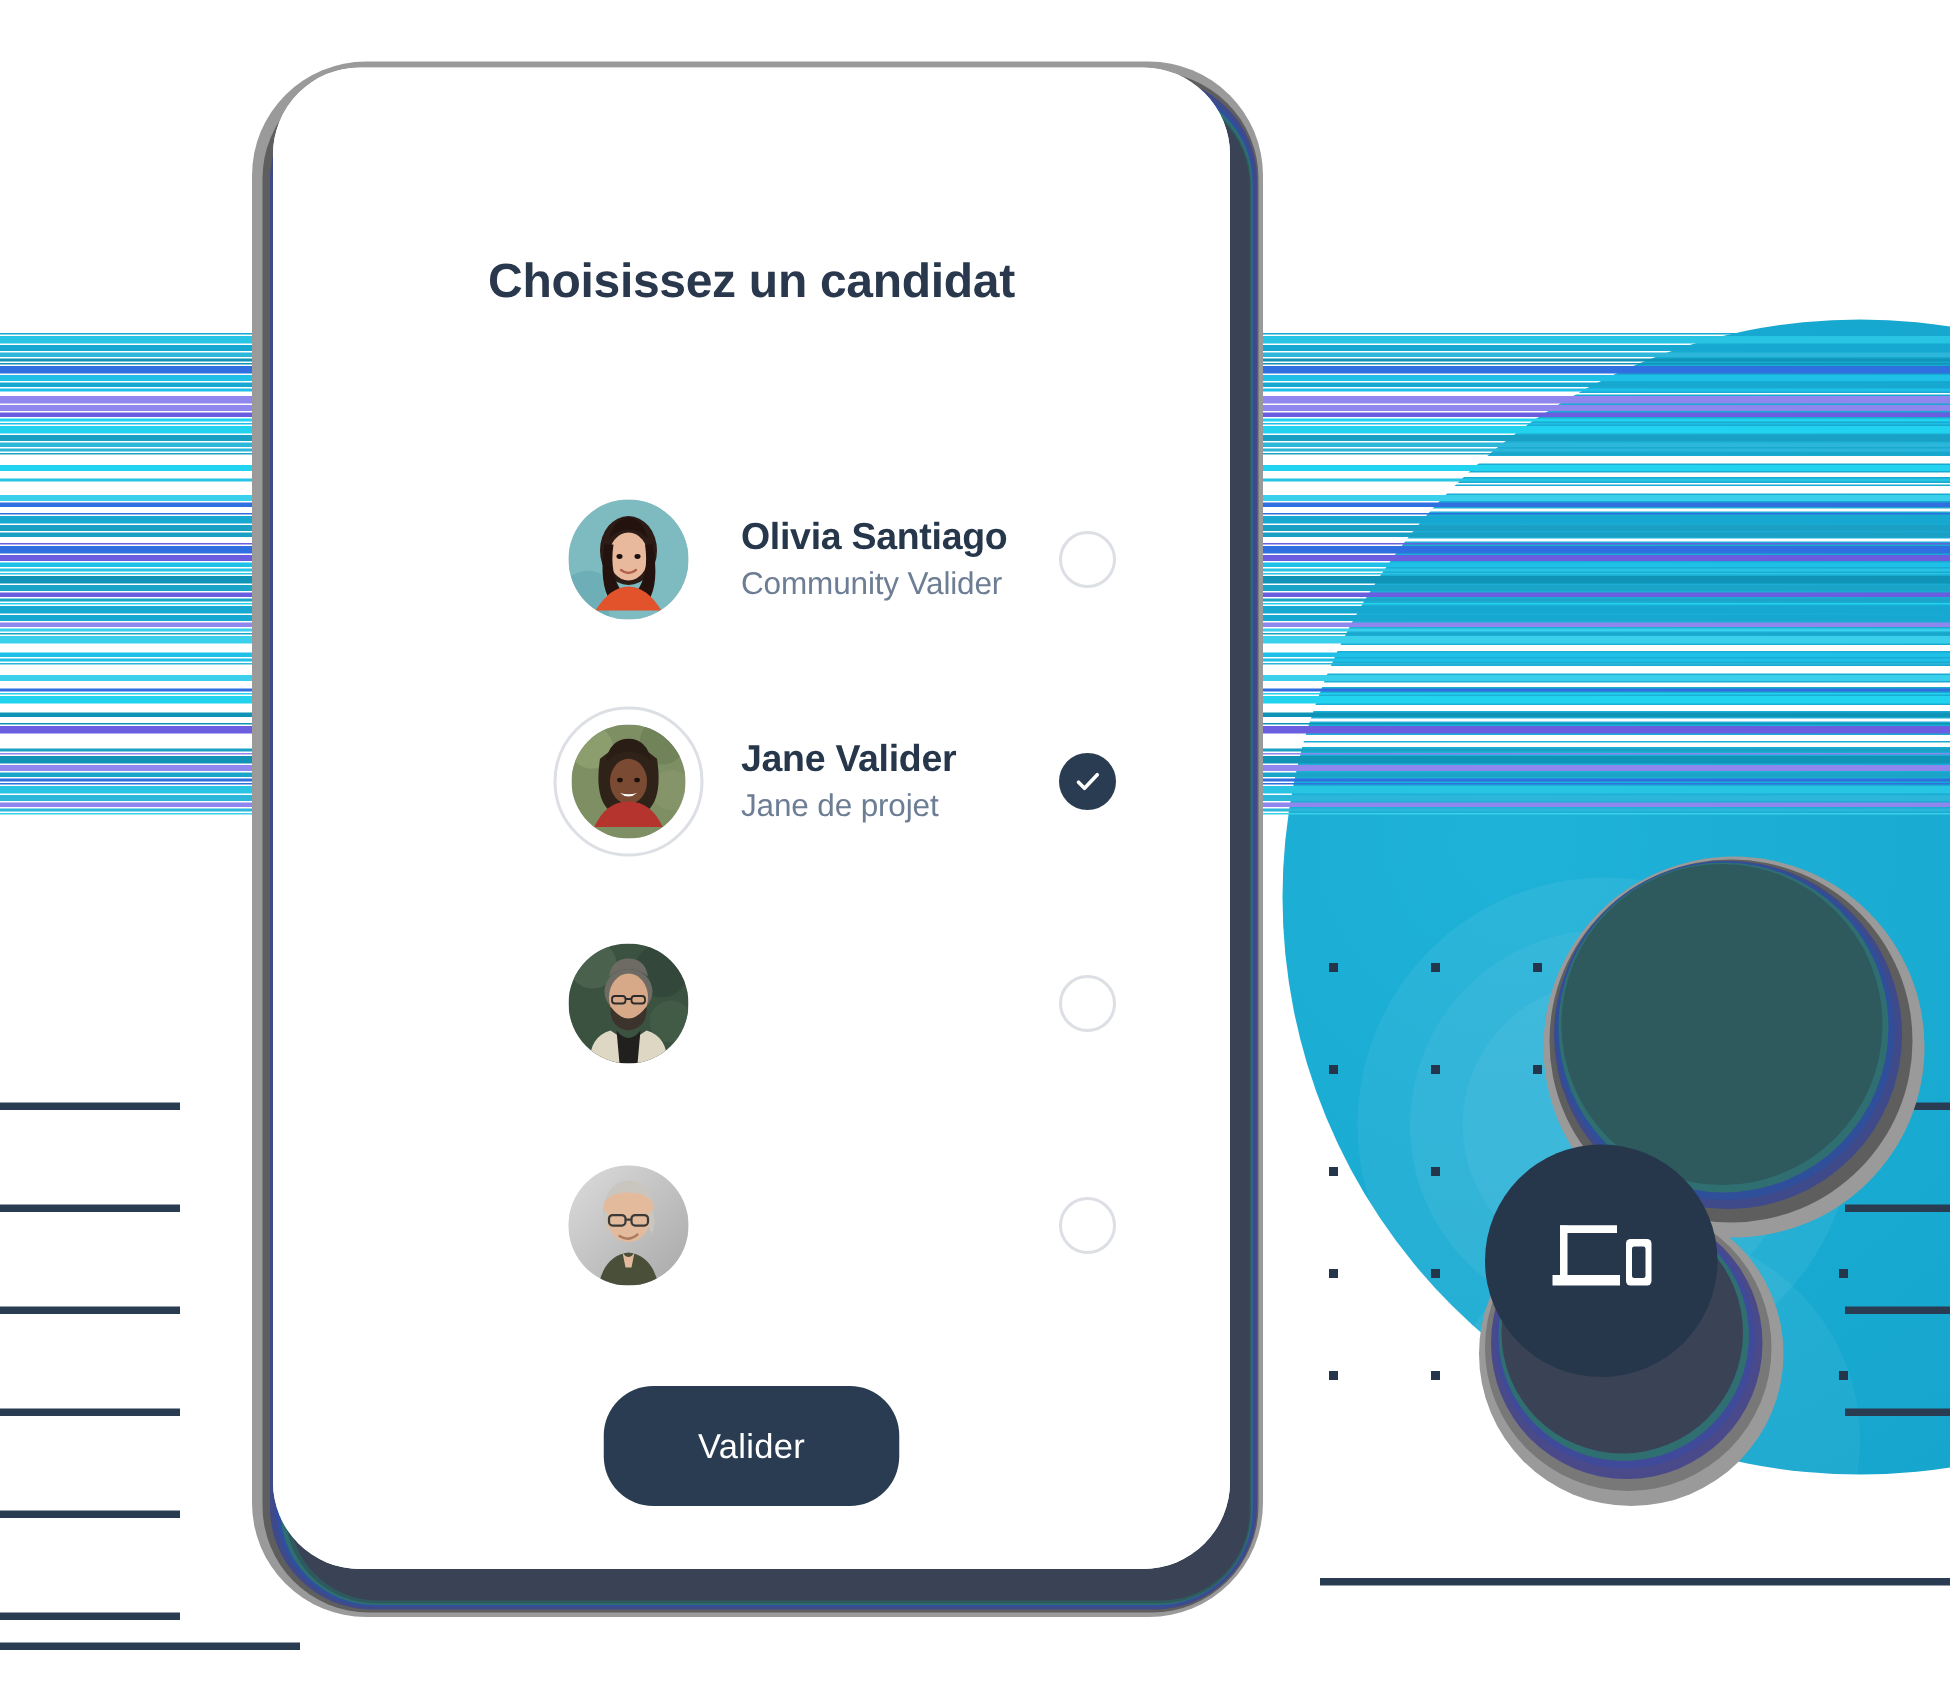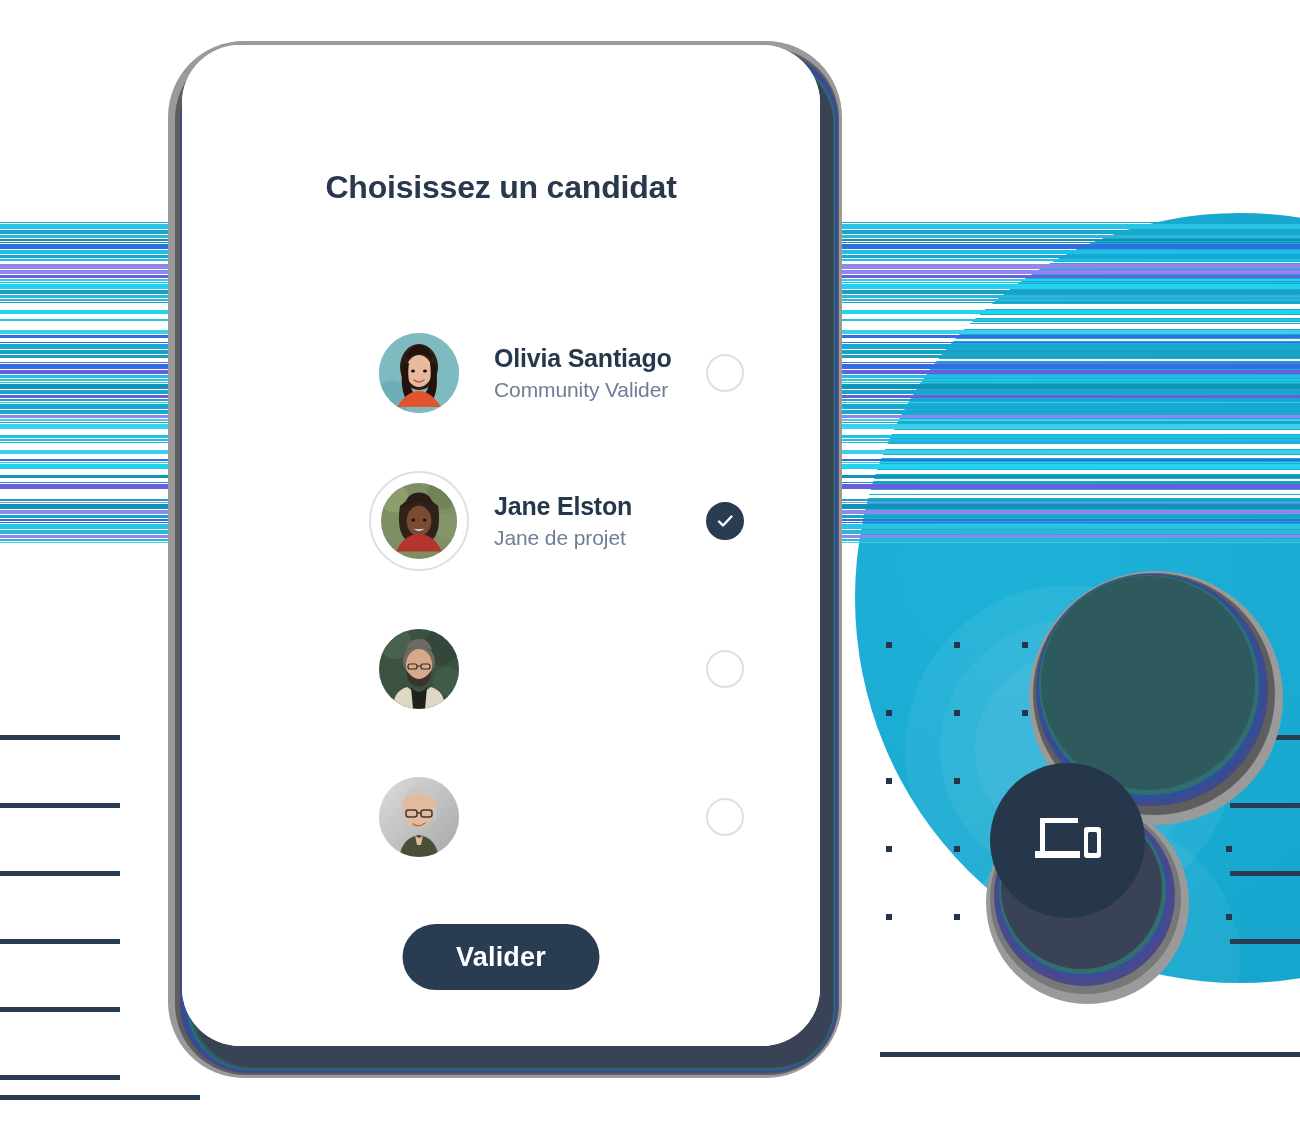--- a/index.html
+++ b/index.html
@@ -226,26 +226,26 @@
   }
   .radio .tick { display: none; }
   .radio.checked .tick { display: block; }
 
   .validate-btn {
     position: absolute;
     left: 50%;
     transform: translateX(-50%);
     top: 879px;
     width: 197px;
-    height: 66px;
+    height: 80px;
     border-radius: 33px;
     background: #2a3c52;
     color: #ffffff;
-    font-size: 27px;
-    font-weight: 700;
+    font-size: 23px;
+    font-weight: 400;
     border: none;
     cursor: pointer;
     font-family: "Liberation Sans", sans-serif;
     letter-spacing: 0.2px;
   }
 
   
   .badge {
     position: absolute;
     border-radius: 50%;
@@ -470,21 +470,21 @@
      <path d="M20 24 q20 -18 40 0 q4 26 -6 36 q-14 10 -28 0 q-10 -10 -6 -36z" fill="#2f2219"></path>
      <ellipse cx="40" cy="40" rx="13" ry="16" fill="#7a4a32"></ellipse>
      <path d="M24 26 q16 -14 32 0 q-3 -16 -16 -16 q-13 0 -16 16z" fill="#2a1d15"></path>
      <path d="M16 72 q8 -18 24 -18 q16 0 24 18z" fill="#b5342e"></path>
      <ellipse cx="34" cy="39" rx="2" ry="1.6" fill="#1c100a"></ellipse>
      <ellipse cx="46" cy="39" rx="2" ry="1.6" fill="#1c100a"></ellipse>
      <path d="M34 48 q6 5 12 0 q-6 2 -12 0z" fill="#ffffff"></path>
    </svg></div>
     </div>
     <div class="info">
-      <div class="cand-name">Jane Elston</div>
+      <div class="cand-name">Jane Valider</div>
       <div class="cand-role">Jane de projet</div>
     </div>
     <div class="radio checked">
       <svg class="tick" width="20" height="20" viewBox="0 0 20 20">
         <path d="M4 10.5 L8 14.5 L16.5 5.5" fill="none" stroke="#ffffff" stroke-width="2.4" stroke-linecap="round" stroke-linejoin="round"></path>
       </svg>
     </div>
             </div>
             <div class="candidate-row">
     <div class="avatar-holder">

